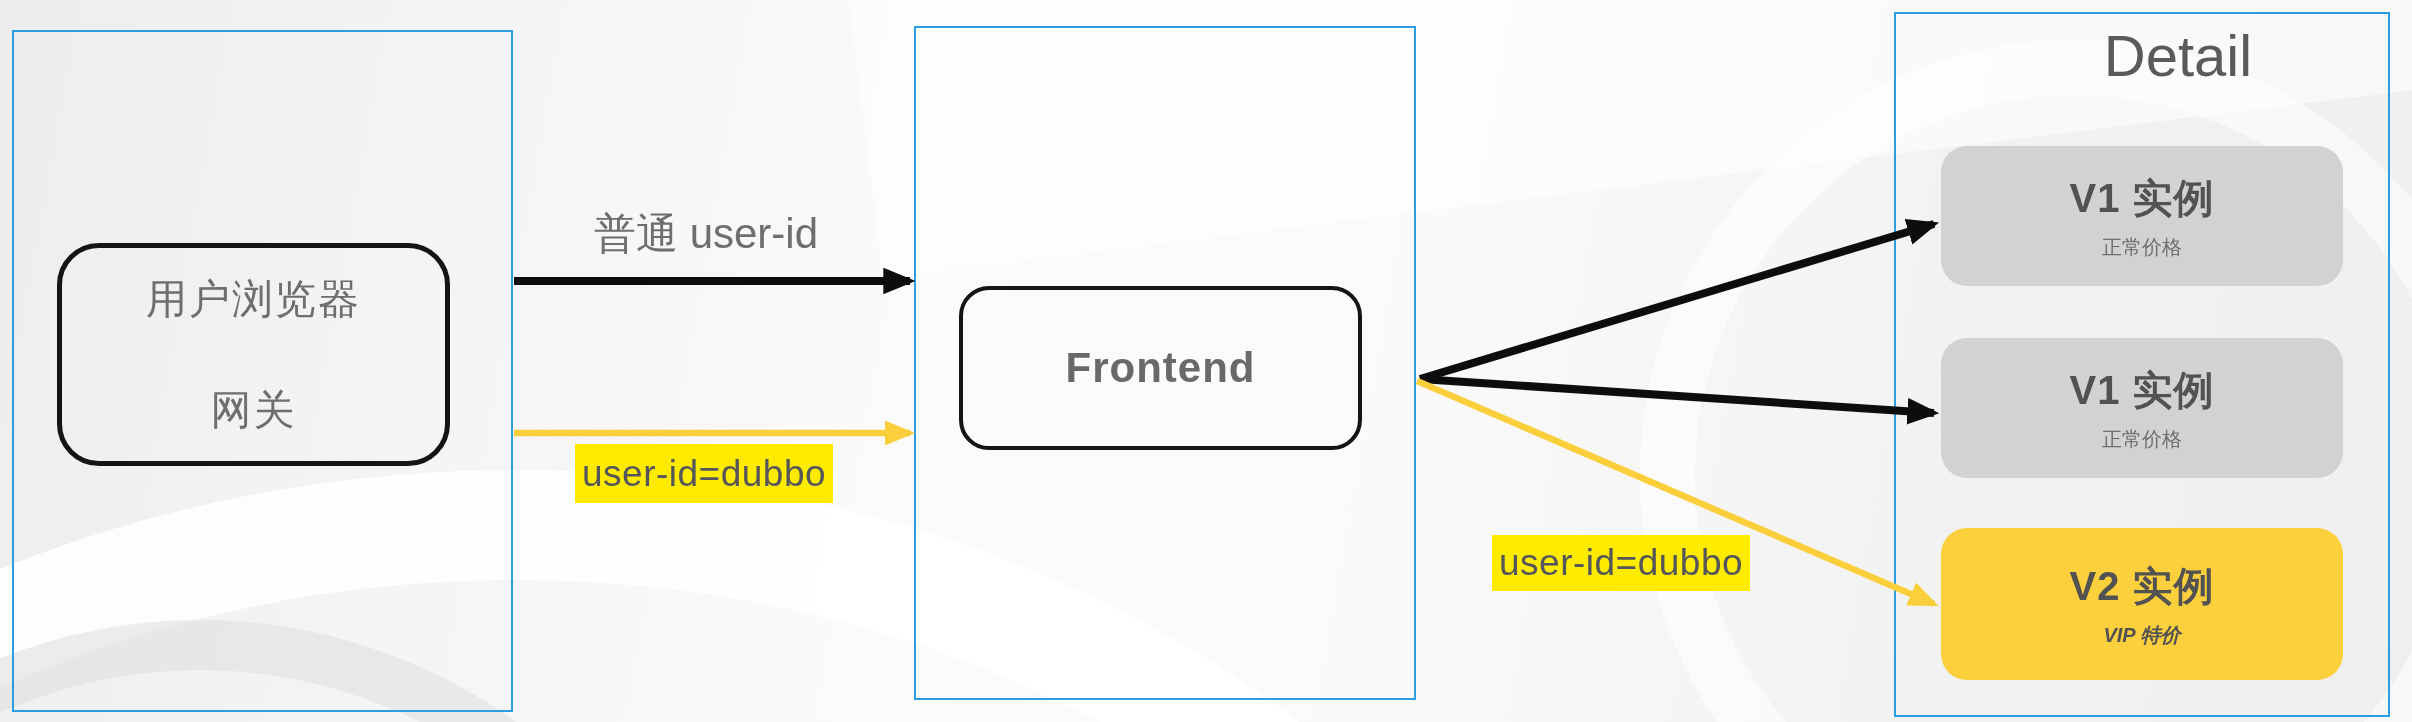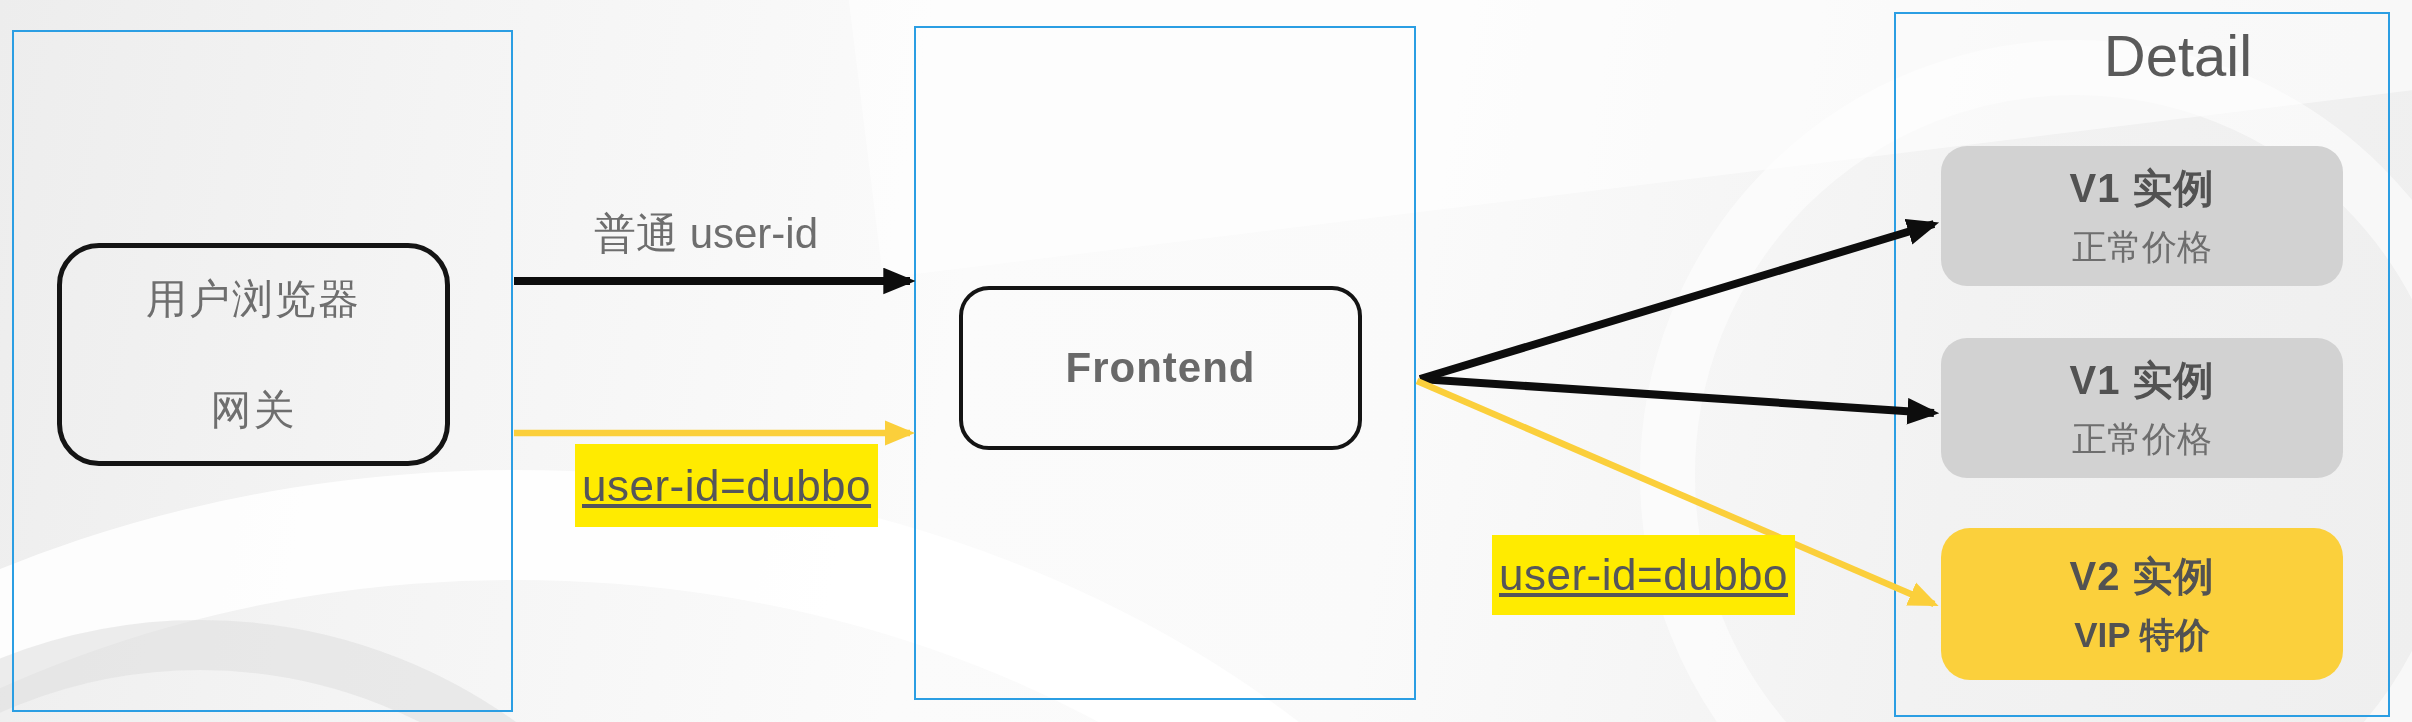--- a/index.html
+++ b/index.html
@@ -29,36 +29,36 @@
 
   .detail-title{position:absolute;left:1894px;top:22px;width:568px;text-align:center;
     font-size:58px;color:var(--c-text-title,#5A5A5A);z-index:2;}
 
   .card{position:absolute;left:1941px;width:402px;border-radius:26px;z-index:2;
     display:flex;flex-direction:column;align-items:center;justify-content:center;gap:8px;}
   .card-gray{background:var(--c-card-gray,#D2D2D2);}
   .card-yellow{background:var(--c-card-yellow,#FBD03C);}
   .card-1{top:146px;height:140px;}
   .card-2{top:338px;height:140px;}
-  .card-3{top:528px;height:152px;border-radius:29px;}
+  .card-3{top:528px;height:152px;}
   .card .card-title{font-size:40px;font-weight:700;color:var(--c-text-dark,#565656);letter-spacing:1px;}
-  .card .card-sub{font-size:35px;font-weight:500;color:var(--c-text-gray,#6A6A6A);}
-  .card-yellow .card-sub{font-weight:700;color:var(--c-text-dark,#565656);}
+  .card .card-sub{font-size:20px;font-weight:500;color:var(--c-text-gray,#6A6A6A);}
+  .card-yellow .card-sub{font-weight:700;color:var(--c-text-dark,#565656);font-style:italic;}
 
   .arrows-layer{position:absolute;left:0;top:0;z-index:3;pointer-events:none;}
   .arrow-black{stroke:var(--c-arrow-black,#0D0D0D);fill:none;}
   .arrow-yellow{stroke:var(--c-arrow-yellow,#FBCF3B);fill:none;}
   .head-black{fill:var(--c-arrow-black,#0D0D0D);}
   .head-yellow{fill:var(--c-arrow-yellow,#FBCF3B);}
 
   .flow-label{position:absolute;z-index:4;white-space:nowrap;}
   .label-normal{left:576px;top:206px;width:260px;text-align:center;
     font-size:42px;color:var(--c-text-gray,#6F6F6F);}
   .label-hl{background:var(--c-highlight,#FFEB00);color:var(--c-text-hl,#55565A);
-    font-size:44px;font-weight:500;padding:16px 7px;letter-spacing:0.5px;text-decoration:underline;}
+    font-size:37px;font-weight:500;padding:4px 7px;letter-spacing:0.5px;}
   .label-dubbo-left{left:575px;top:444px;line-height:51px;}
   .label-dubbo-right{left:1492px;top:535px;line-height:48px;}
 </style>
 </head>
 <body>
 
 <div class="canvas">
 
   <div class="swoosh swoosh1"></div>
   <div class="swoosh swoosh2"></div>

